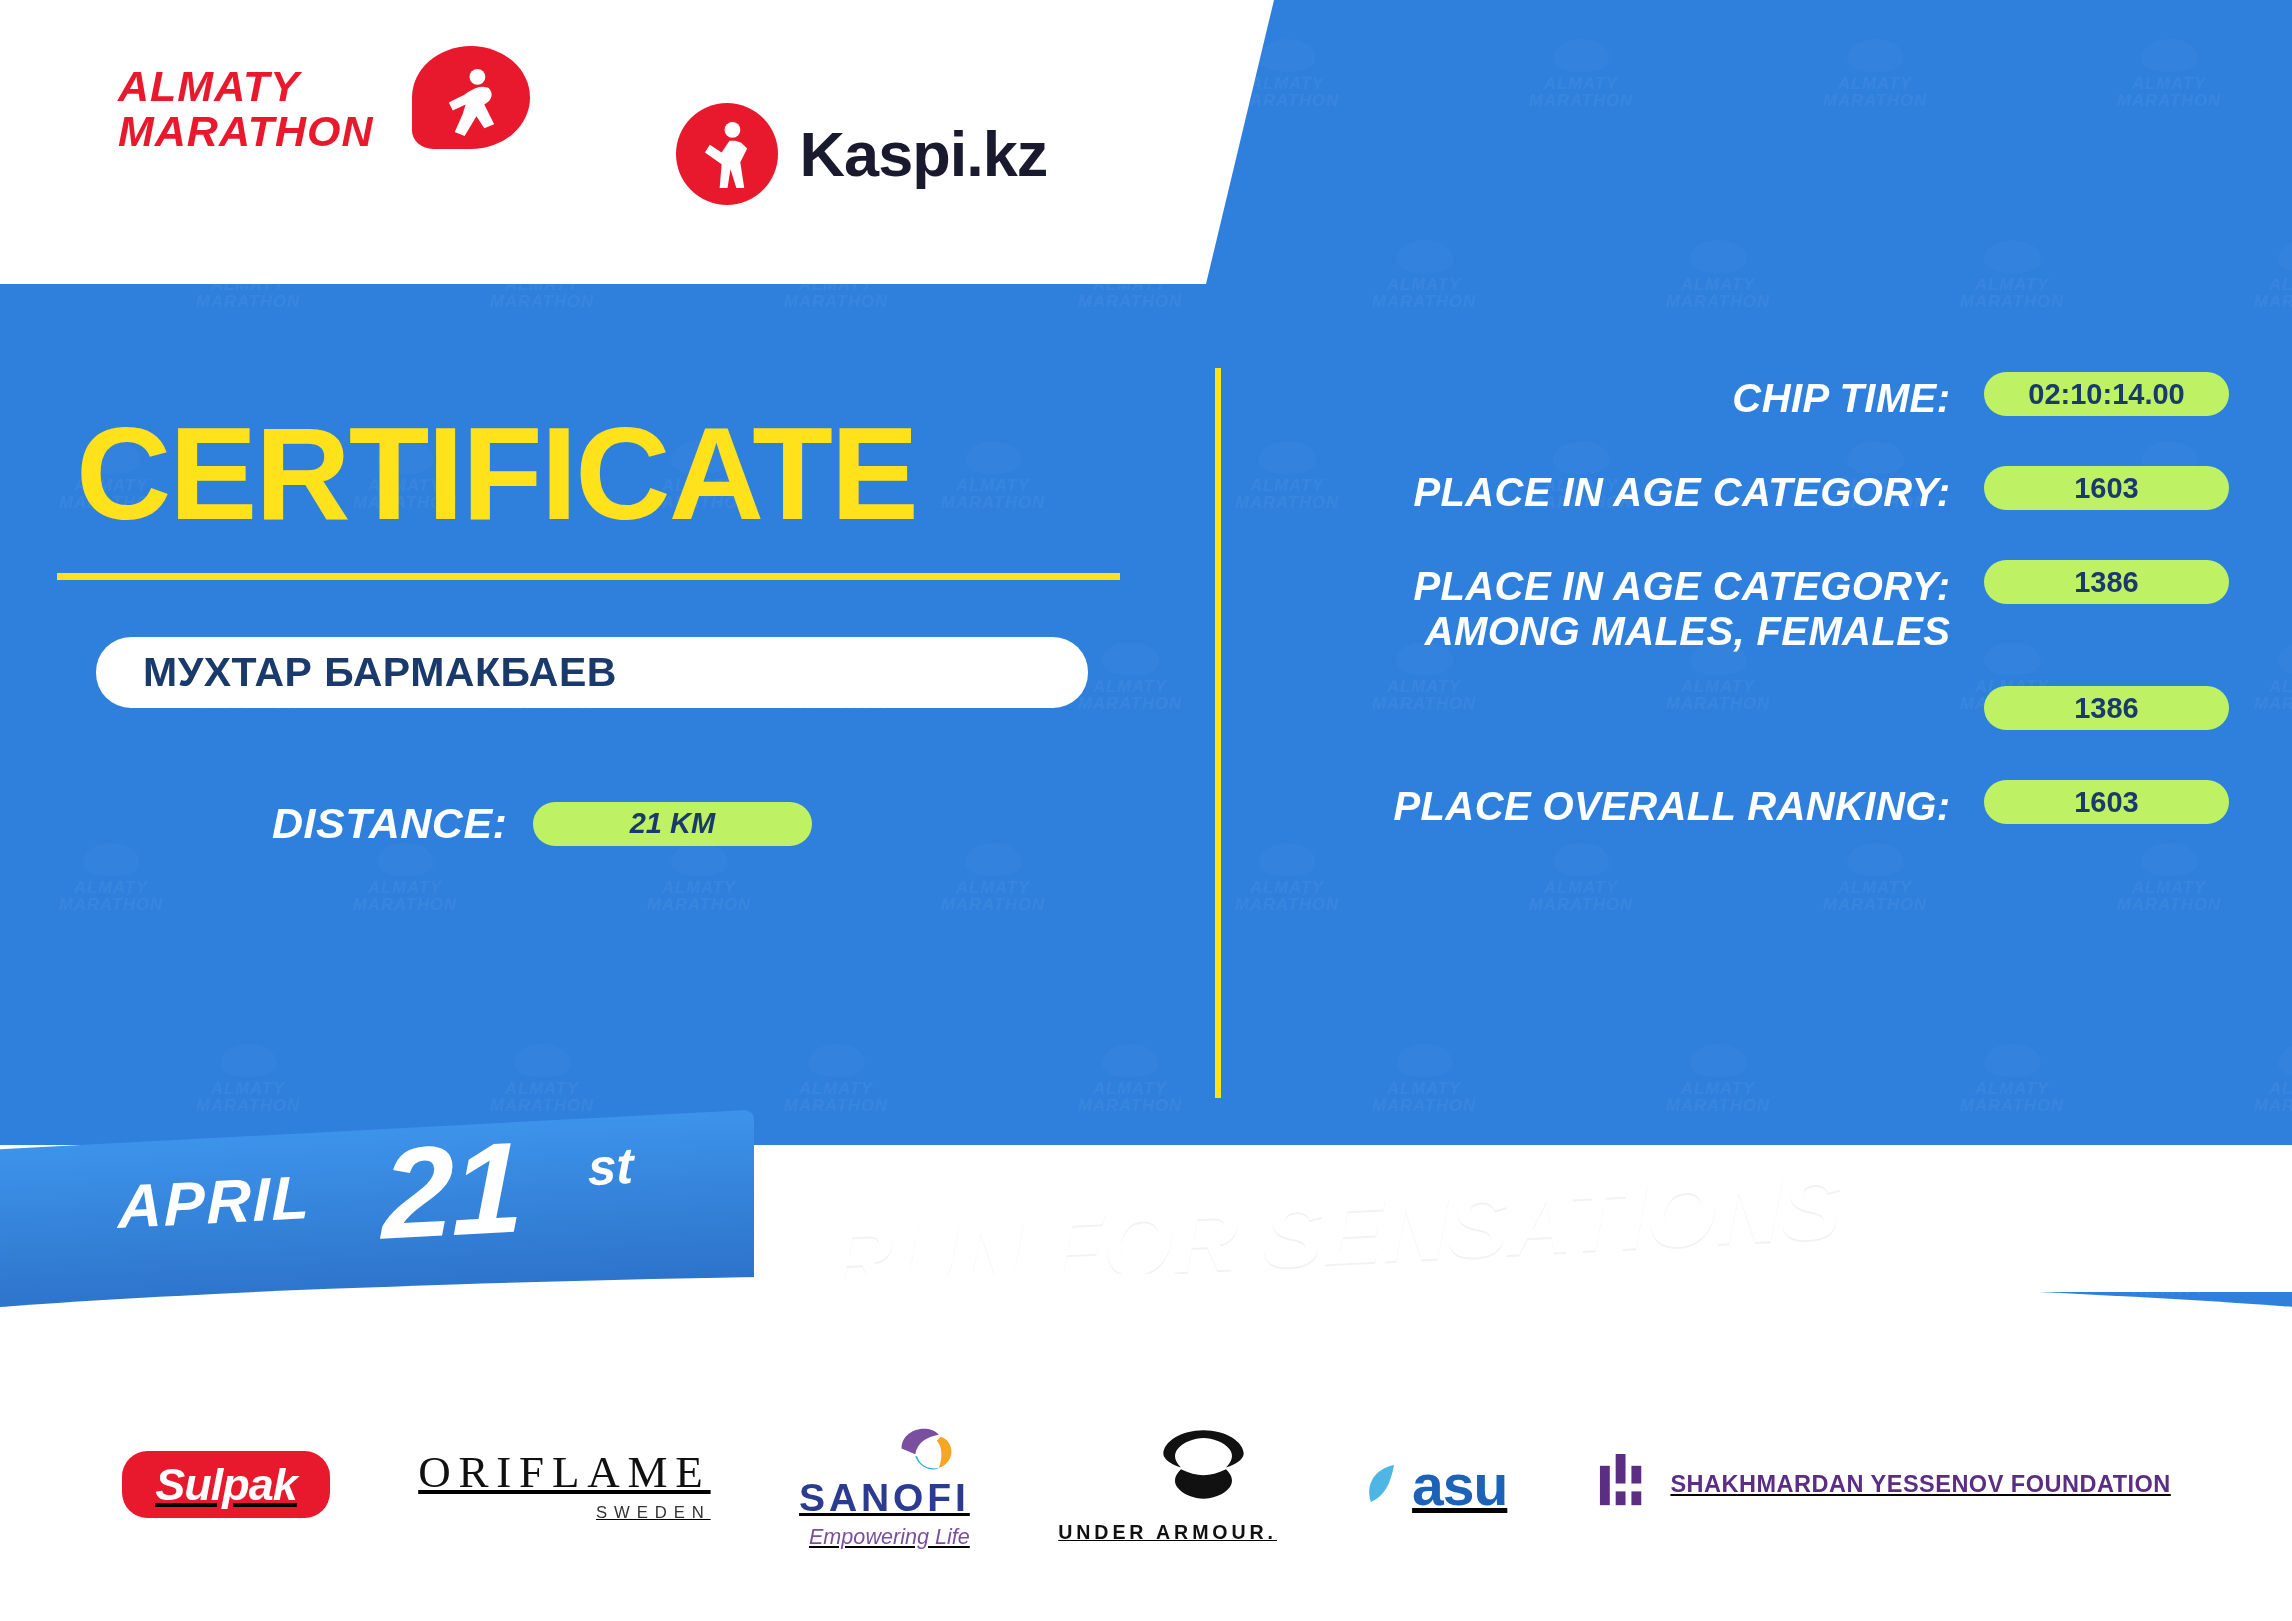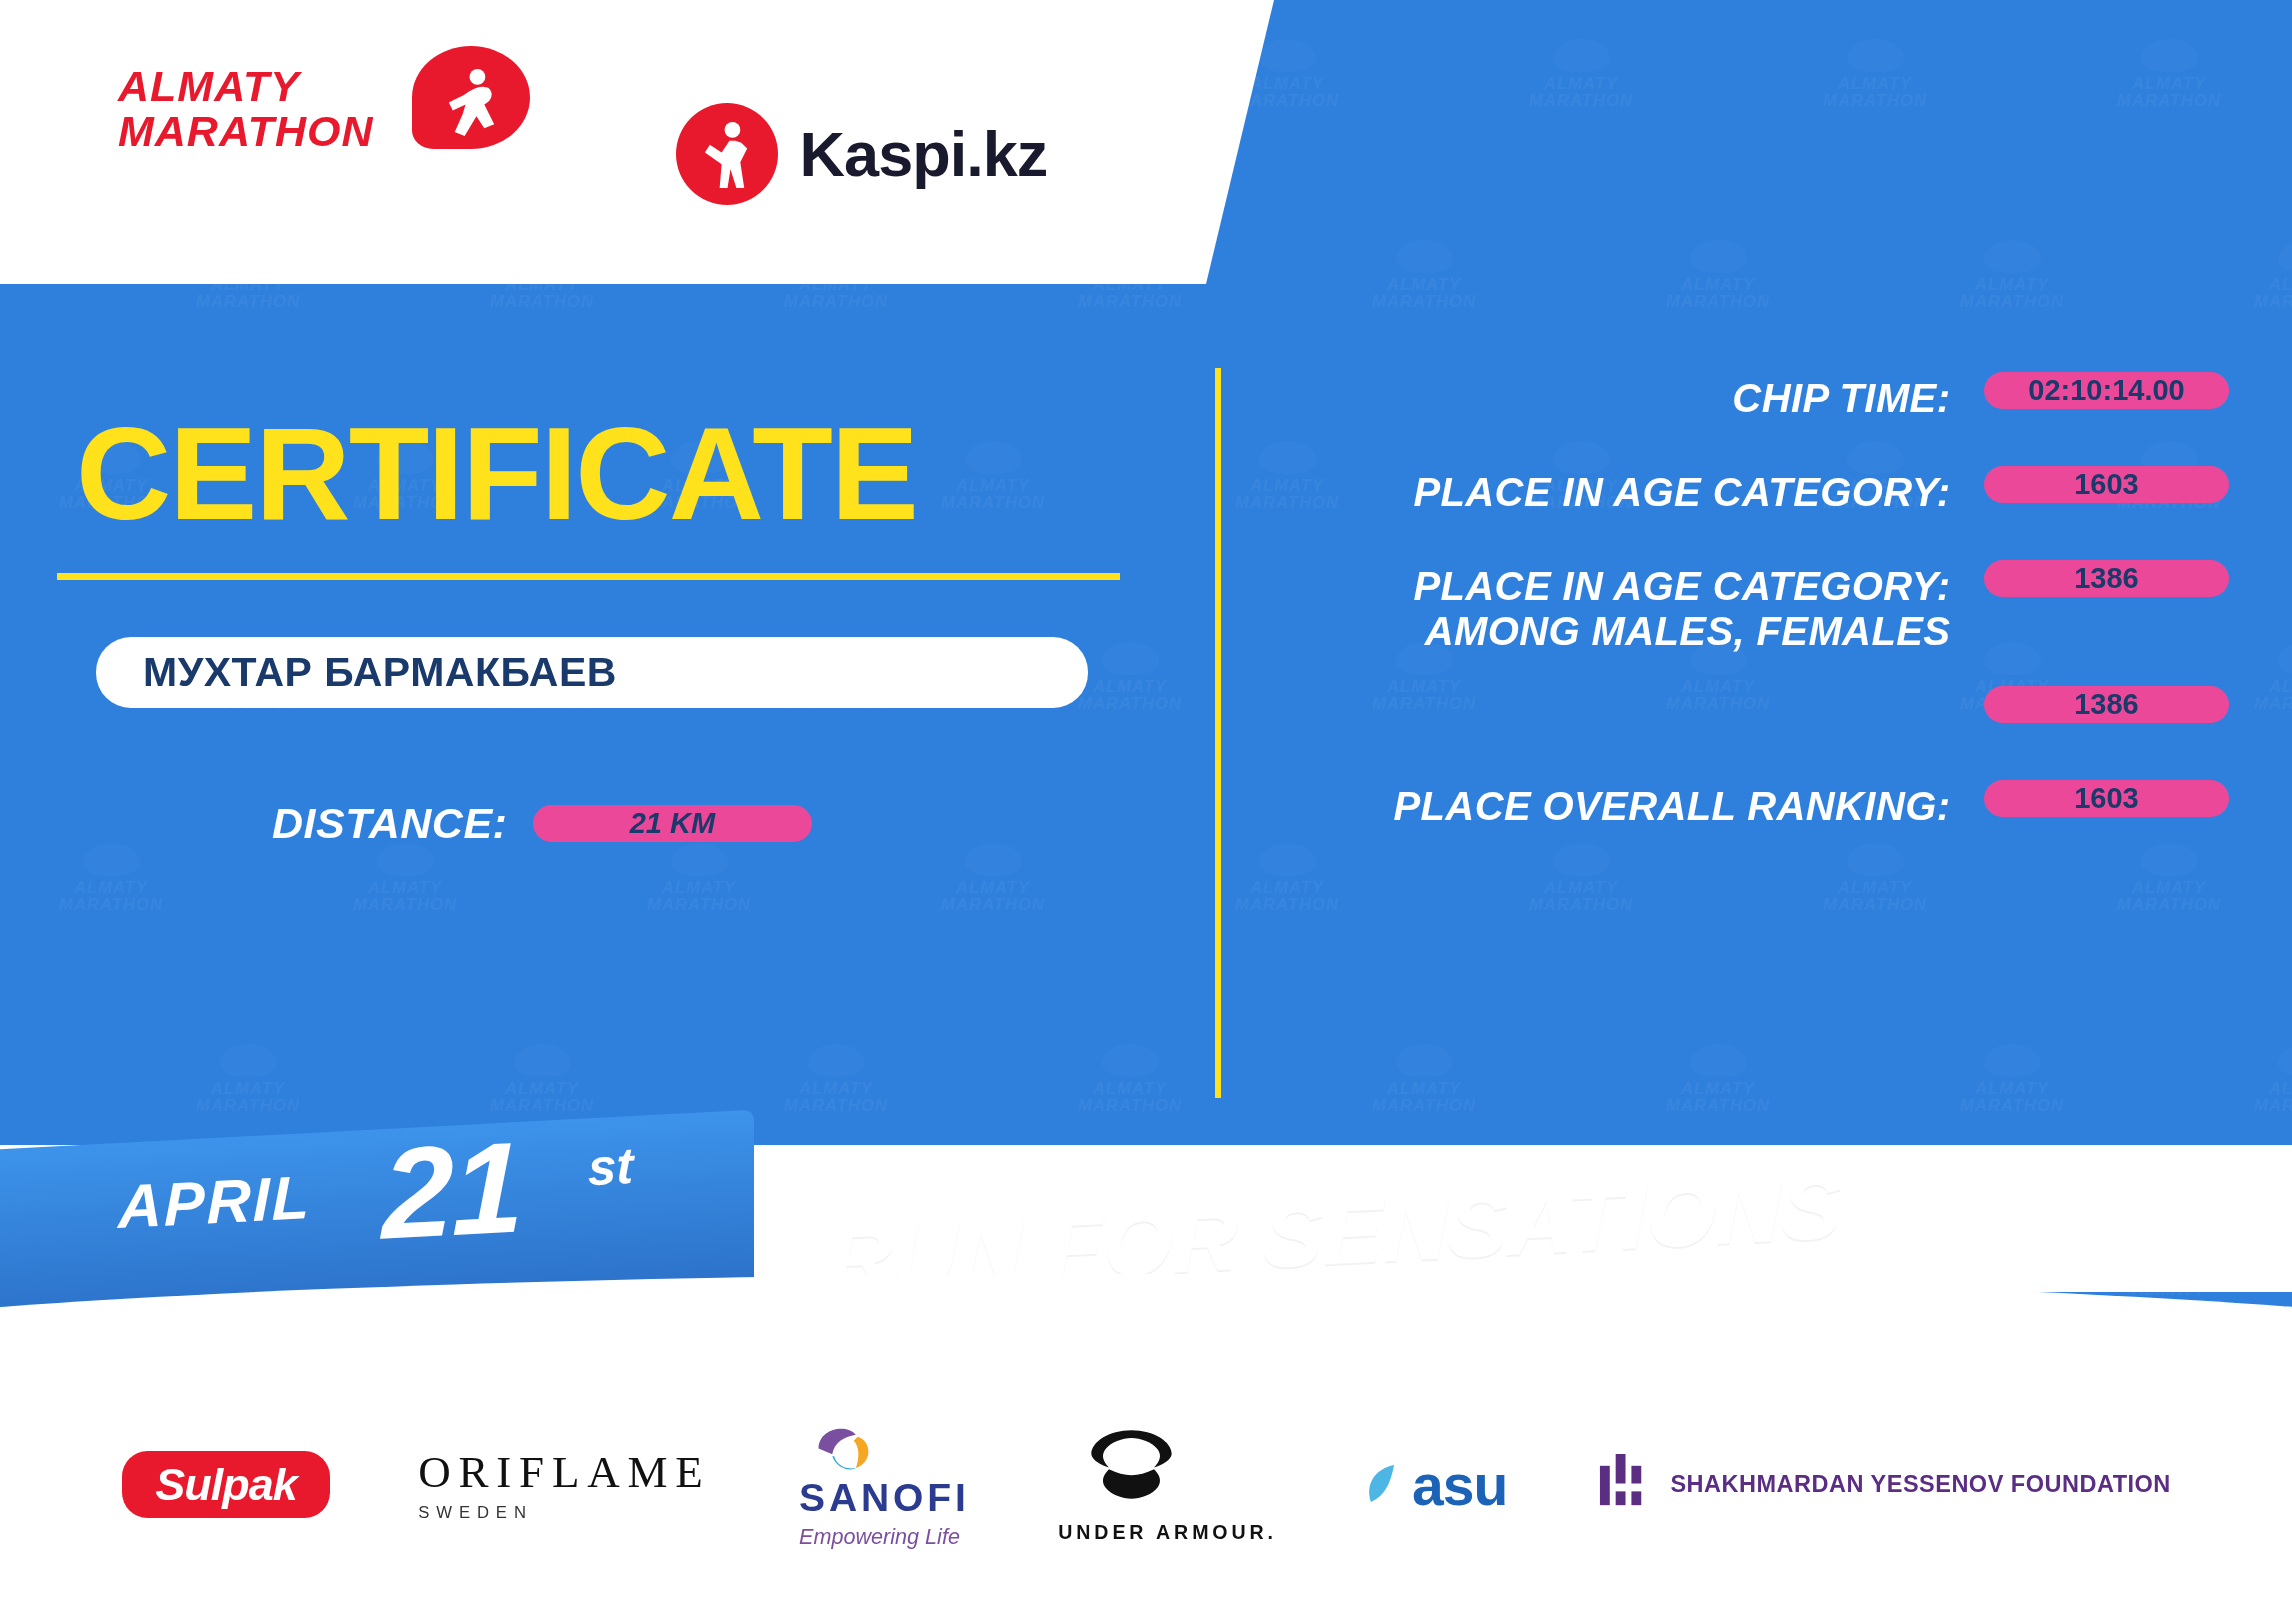--- a/index.html
+++ b/index.html
@@ -107,21 +107,21 @@
   }
   .row-left{
     position:absolute;display:flex;align-items:center;
   }
   .row-left .lbl{
     font-size:43px;font-weight:bold;font-style:italic;color:#ffffff;
     letter-spacing:0.5px;
   }
   .row-left .lbl.yellow{color:#ffe11c;}
   .pill{
-    background:#ec4899;border-radius:23.5px;height:37px;
+    background:#bef264;border-radius:23.5px;height:44px;
     display:flex;align-items:center;justify-content:center;
     color:#1a3a6b;font-weight:bold;font-size:29px;
   }
   .left-pill{width:279px;margin-left:25.5px;font-style:italic;}
 
   
   .vdivider{
     position:absolute;left:1215px;top:368px;width:5.9px;height:730px;
     background:#ffe11c;
   }
@@ -202,21 +202,21 @@
   .bottom-curve{
     position:absolute;left:0;top:1274px;width:2293px;height:88px;
     background:#ffffff;
     clip-path:ellipse(1470px 88px at 1147px 88px);
   }
   .sponsors{
     position:absolute;left:0;top:1411px;width:2293px;height:147px;
     display:flex;align-items:center;justify-content:space-around;
     padding:0 78px;box-sizing:border-box;
   }
-  .sp{display:flex;align-items:flex-start;justify-content:center;flex-direction:column;}
+  .sp{display:flex;align-items:flex-end;justify-content:center;flex-direction:column;text-decoration:underline;}
   .sp-sulpak{
     background:#e8192c;color:#ffffff;font-weight:bold;font-style:italic;
     font-size:45px;padding:7.8px 33px;border-radius:25.5px;letter-spacing:-1px;
   }
   .sp-sanofi-text{color:#2b3b8f;font-weight:bold;font-size:39px;letter-spacing:3.9px;}
   .sp-sanofi-sub{color:#7b4fa0;font-size:21.6px;font-style:italic;margin-top:3.9px;}
   .sp-oriflame{color:#111;font-size:45px;letter-spacing:7.8px;font-family:"Liberation Serif", serif;}
   .sp-oriflame-sub{color:#333;font-size:16.7px;letter-spacing:6.9px;margin-top:5.9px;}
   .sp-ua-text{color:#111;font-size:19.6px;font-weight:bold;letter-spacing:3.9px;margin-top:22px;}
   .sp-asu{color:#1c63b8;font-size:57px;font-weight:bold;letter-spacing:-1px;}

